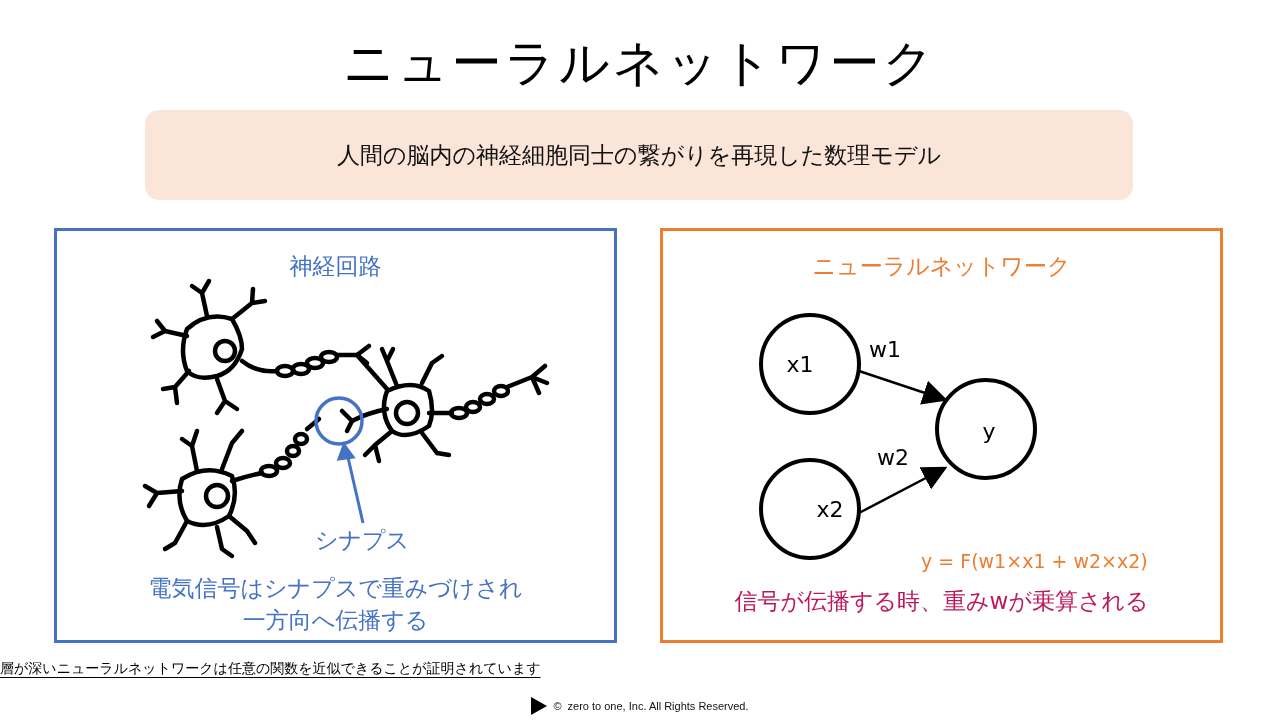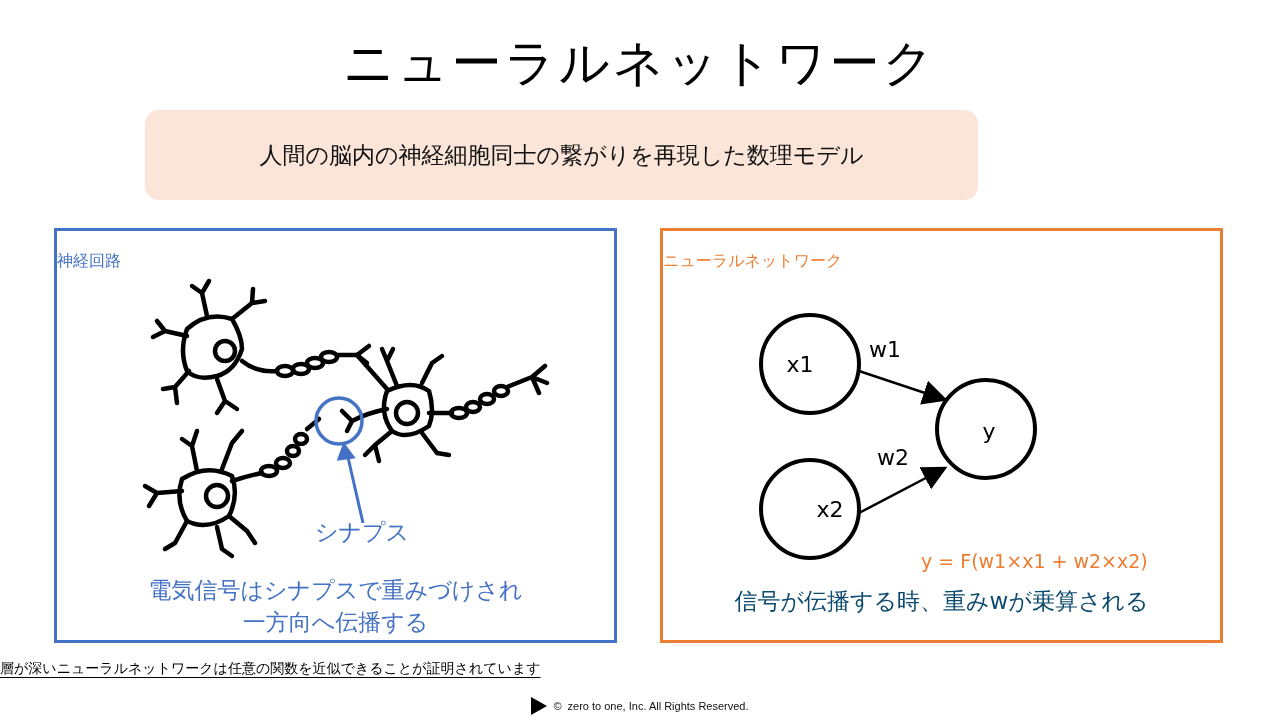--- a/index.html
+++ b/index.html
@@ -5,43 +5,43 @@
     html, body { margin:0; padding:0; }
     body {
       width:1280px; height:720px; background:#ffffff; position:relative; overflow:hidden;
       font-family: "DejaVu Sans", "Liberation Sans", sans-serif;
     }
     .title {
       position:absolute; left:0; top:28px; width:1280px; text-align:center;
       font-size:50px; color:#000; letter-spacing:3px; line-height:70px;
     }
     .banner {
-      position:absolute; left:145px; top:110px; width:833px; height:90px;
+      position:absolute; left:145px; top:110px; width:988px; height:90px;
       background:#fbe5d9; border-radius:14px;
       display:flex; align-items:center; justify-content:center;
       font-size:23px; color:#111;
     }
     .panel {
       position:absolute; top:228px; width:563px; height:415px; box-sizing:border-box;
       border:3px solid; background:#fff;
     }
     .panel.left { left:54px; border-color:#4472c4; }
     .panel.right { left:660px; border-color:#ed7d31; }
     .panel-title {
-      position:absolute; top:20px; left:0; width:100%; font-size:16px;
+      position:absolute; top:20px; left:0; width:100%; text-align:center; font-size:23px;
     }
     .left .panel-title { color:#4472c4; }
     .right .panel-title { color:#ed7d31; }
     .caption {
       position:absolute; left:0; width:100%; text-align:center; font-size:23px; line-height:32px;
     }
-    .left .caption { color:#4472c4; top:343px; }
-    .right .caption { color:#0c4a6e; top:354px; }
+    .left .caption { color:#4472c4; top:343px;font-family:Liberation Mono, monospace; }
+    .right .caption { color:#be185d; top:354px; }
     .synapse-label {
-      position:absolute; left:258px; top:286px; font-size:23px; color:#4472c4;
+      position:absolute; left:258px; top:294px; font-size:23px; color:#4472c4;
     }
     .formula {
       position:absolute; left:258px; top:278px; font-size:19px; color:#ed7d31; white-space:nowrap;margin-top:41px;
     }
     svg.art { position:absolute; left:0; top:0; }
     .node-label {
       position:absolute; font-size:22px; color:#000; transform:translate(-50%,-50%);
     }
     .footnote {
       position:absolute; left:0; top:660px; width:1074px; text-align:left;

